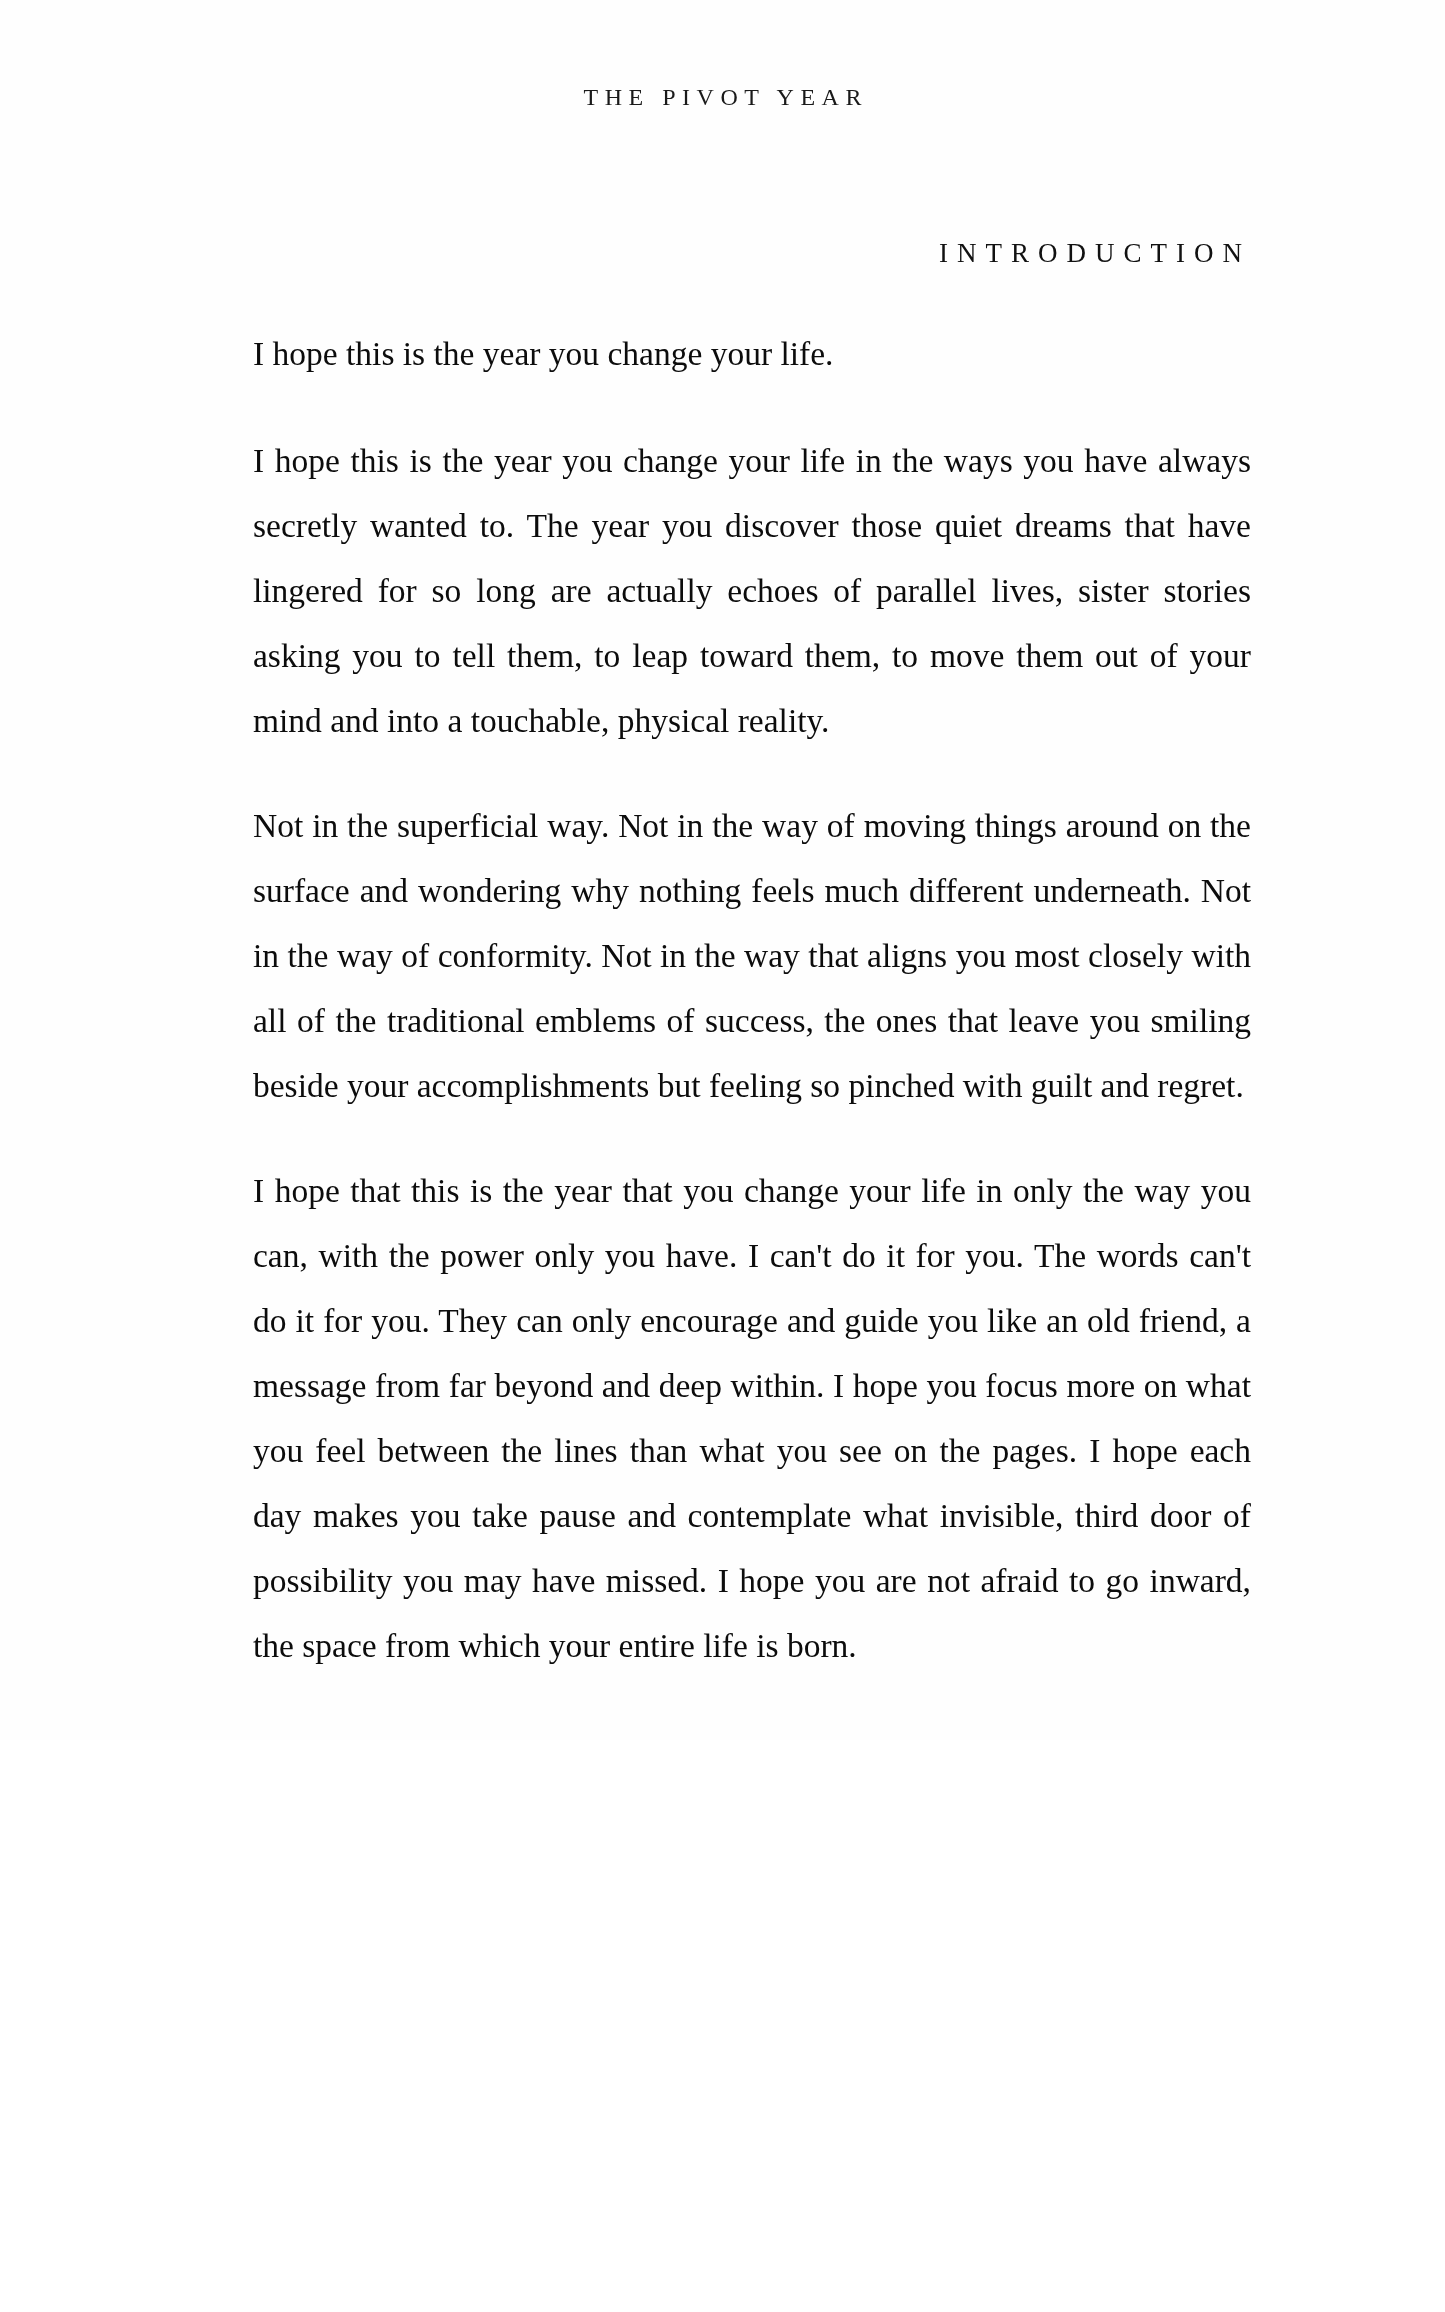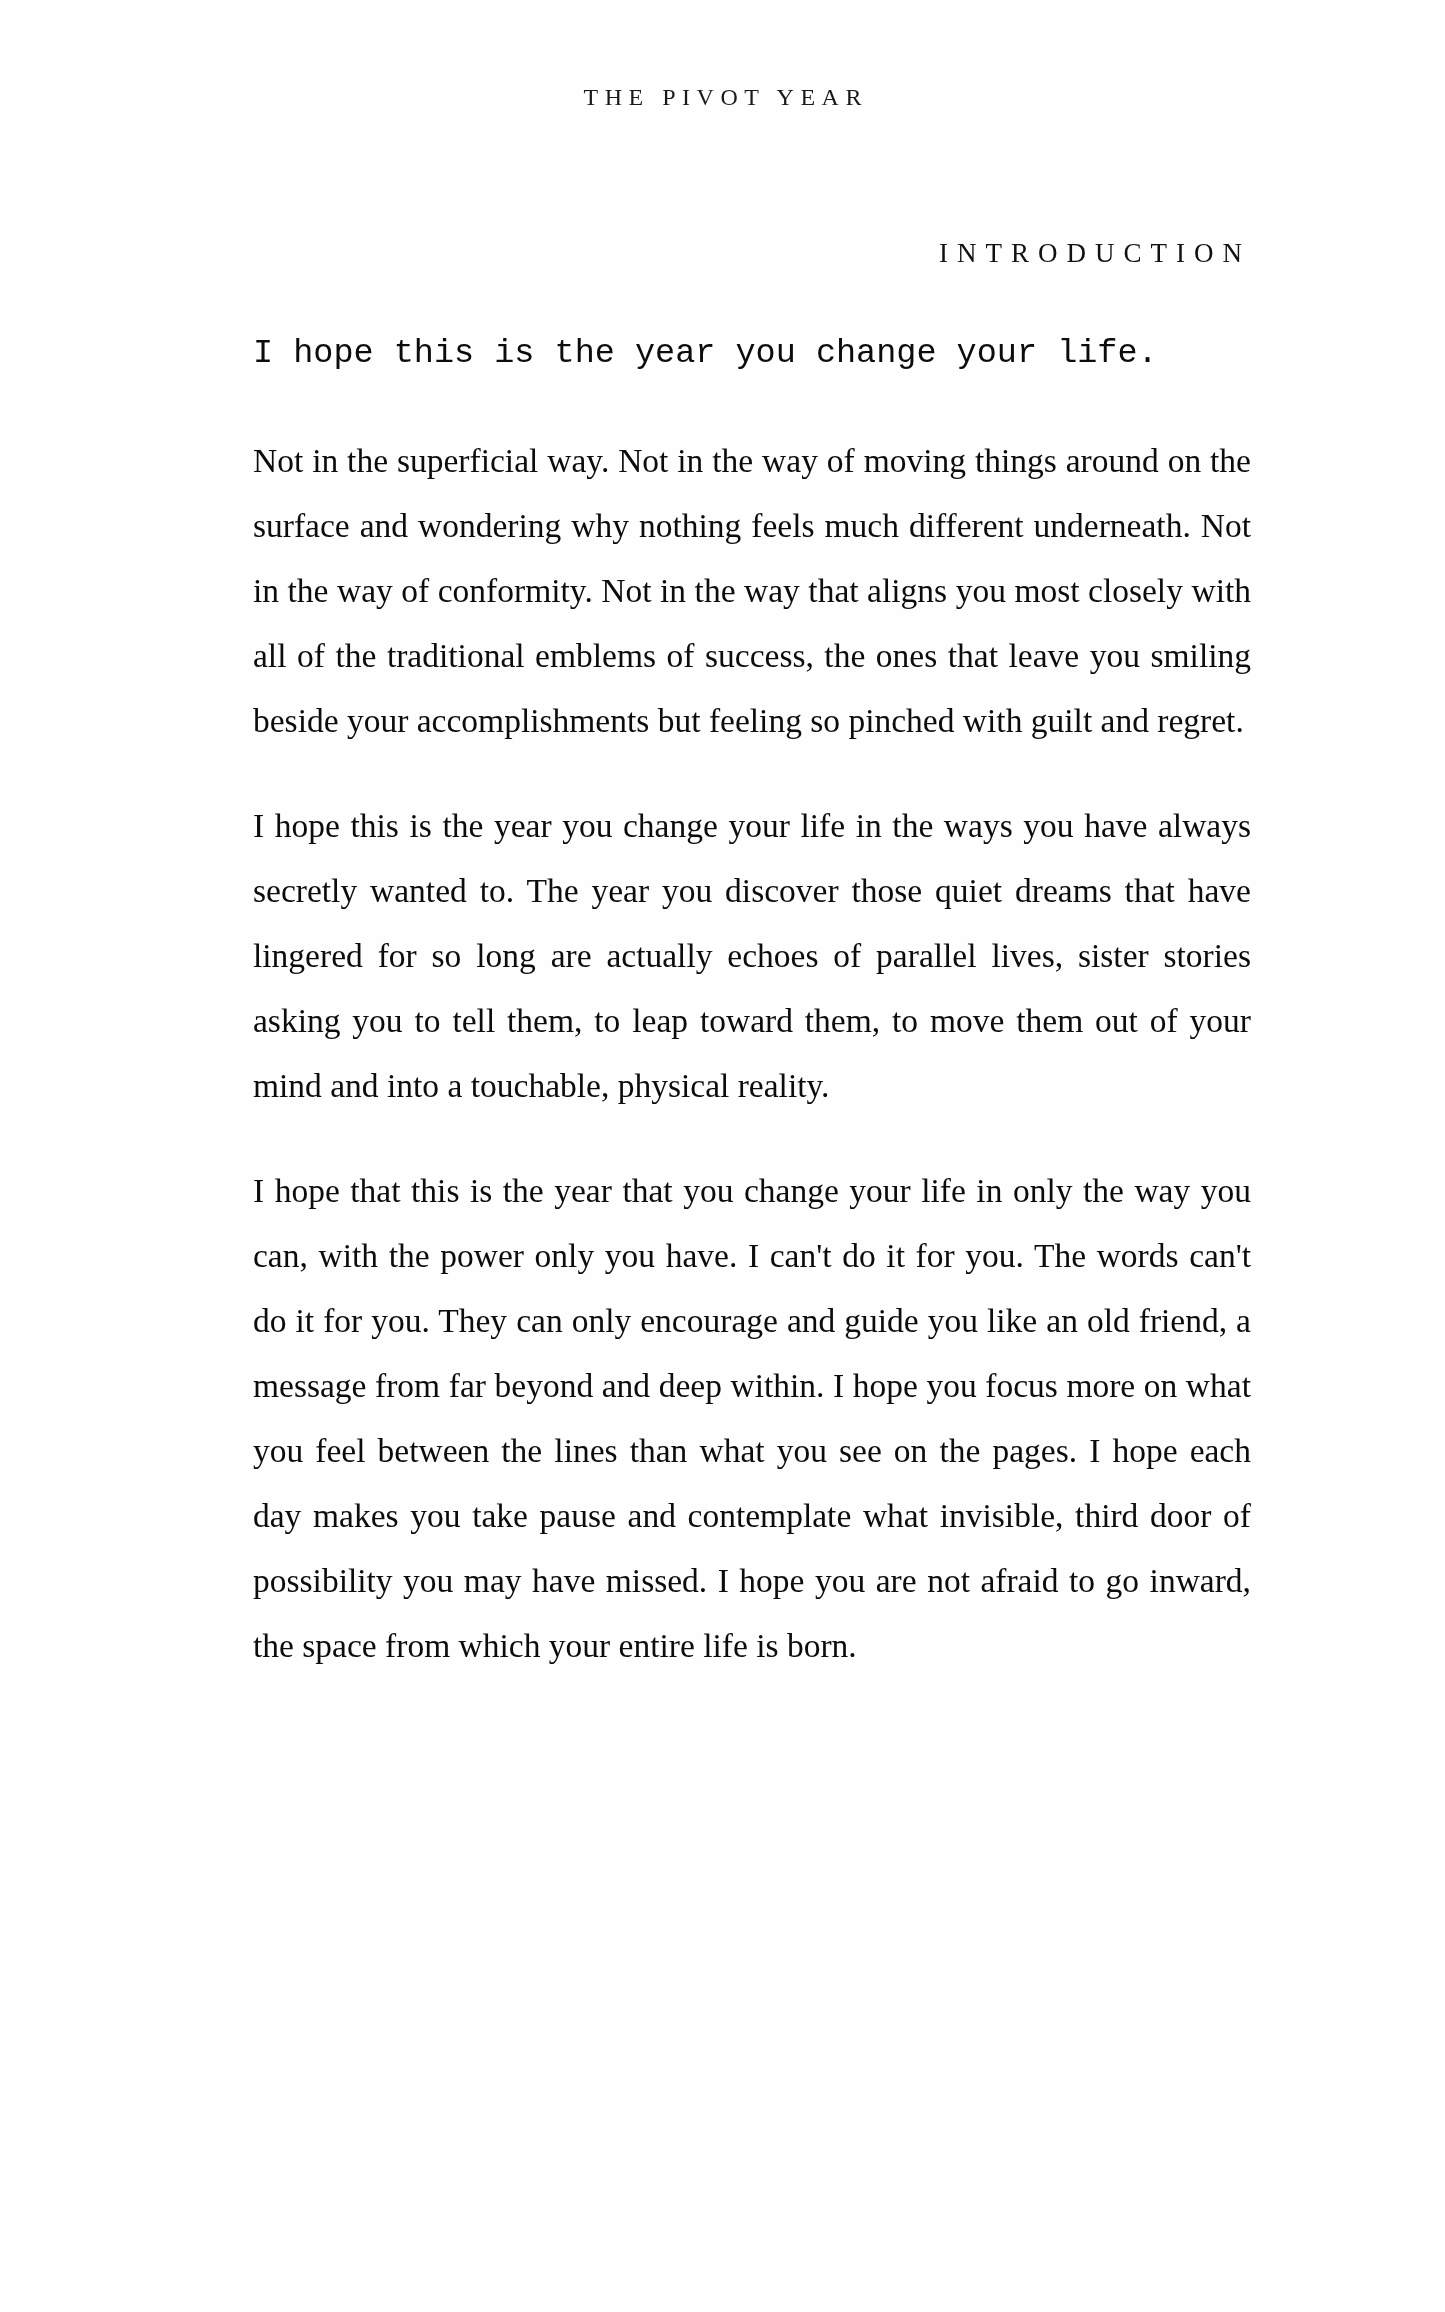--- a/index.html
+++ b/index.html
@@ -55,40 +55,39 @@
     margin: 0 0 40px 0;
     text-align: justify;
     text-justify: inter-word;
     color: #0c0c0c;
     hyphens: auto;
     -webkit-hyphens: auto;
   }
   p.body-text.first {
     text-align: left;
     margin-bottom: 42px;
-    font-family: Liberation Mono, monospace;
   }
   p.body-text:last-child {
     margin-bottom: 0;
   }
 </style>
 </head>
 <body>
 
 <div class="page">
 
   <div class="running-head">THE PIVOT YEAR</div>
 
   <div class="content">
 
     <h1 class="chapter-title">INTRODUCTION</h1>
 
     <p class="body-text first">I hope this is the year you change your life.</p>
 
+    <p class="body-text">I hope this is the year you change your life in the ways you have always secretly wanted to. The year you discover those quiet dreams that have lingered for so long are actually echoes of parallel lives, sister stories asking you to tell them, to leap toward them, to move them out of your mind and into a touchable, physical reality.</p>
+
     <p class="body-text">Not in the superficial way. Not in the way of moving things around on the surface and wondering why nothing feels much different underneath. Not in the way of conformity. Not in the way that aligns you most closely with all of the traditional emblems of success, the ones that leave you smiling beside your accomplishments but feeling so pinched with guilt and regret.</p>
-
-    <p class="body-text">I hope this is the year you change your life in the ways you have always secretly wanted to. The year you discover those quiet dreams that have lingered for so long are actually echoes of parallel lives, sister stories asking you to tell them, to leap toward them, to move them out of your mind and into a touchable, physical reality.</p>
 
     <p class="body-text">I hope that this is the year that you change your life in only the way you can, with the power only you have. I can't do it for you. The words can't do it for you. They can only encourage and guide you like an old friend, a message from far beyond and deep within. I hope you focus more on what you feel between the lines than what you see on the pages. I hope each day makes you take pause and contemplate what invisible, third door of possibility you may have missed. I hope you are not afraid to go inward, the space from which your entire life is born.</p>
 
   </div>
 
 </div>
 
 </body></html>

